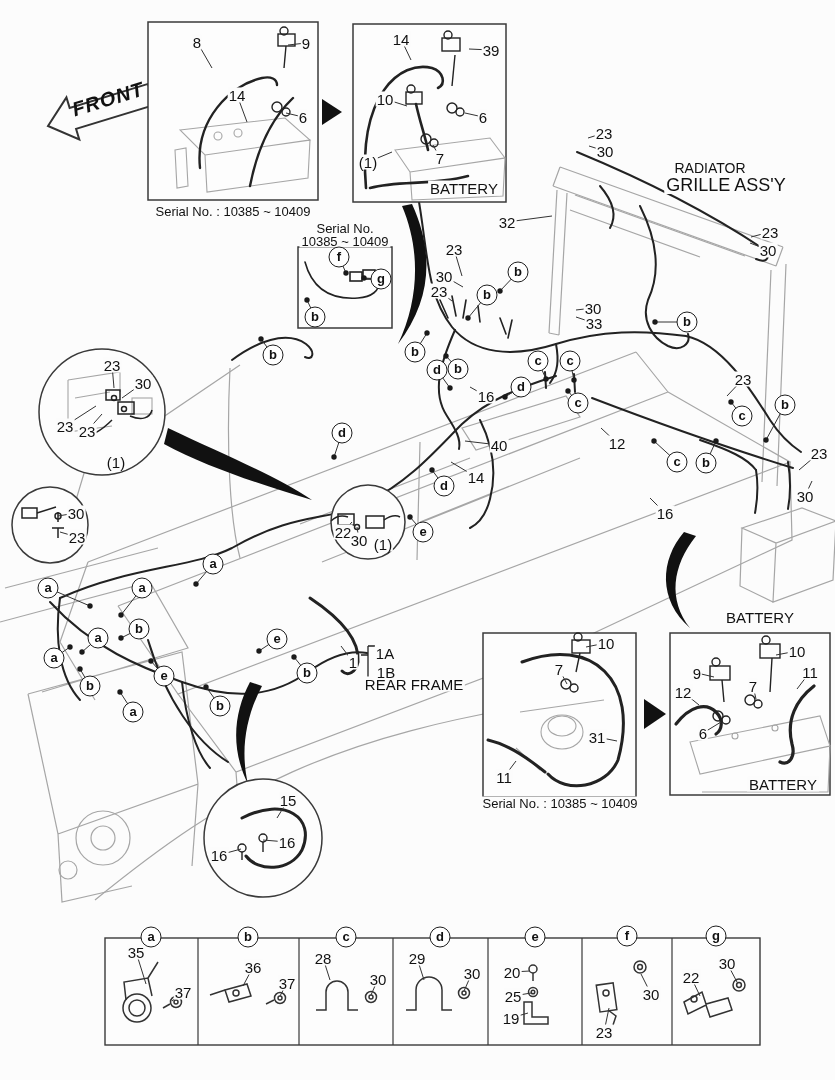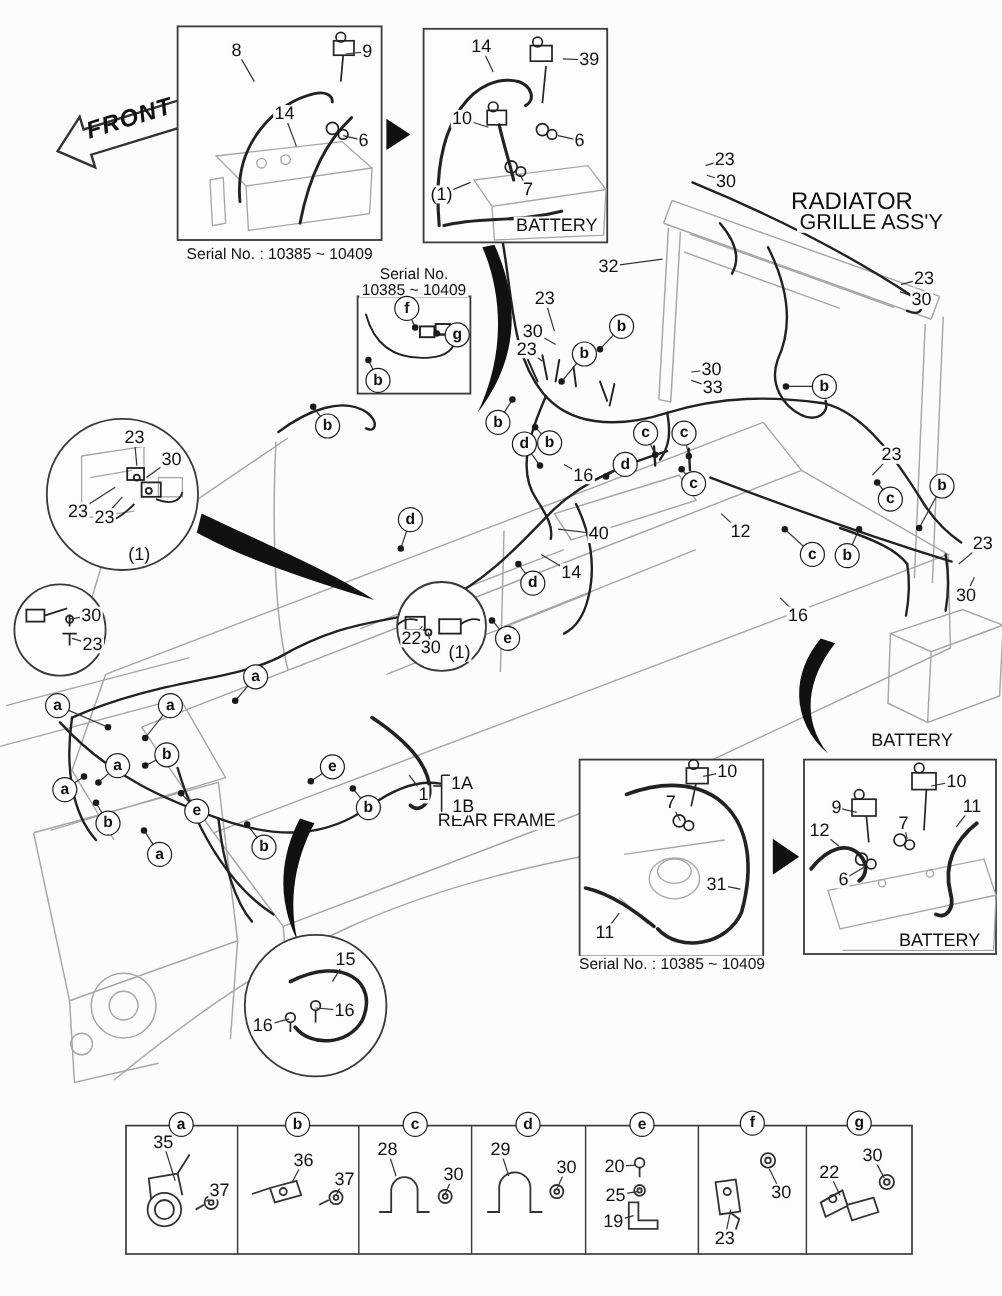--- a/index.html
+++ b/index.html
@@ -388,21 +388,21 @@
       <line x1="423" y1="532" x2="410" y2="517" stroke="#333" stroke-width="1"></line>
       <circle cx="410" cy="517" r="2.7" fill="#1a1a1a"></circle>
       <line x1="339" y1="257" x2="346" y2="273" stroke="#333" stroke-width="1"></line>
       <circle cx="346" cy="273" r="2.7" fill="#1a1a1a"></circle>
       <line x1="381" y1="279" x2="364" y2="278" stroke="#333" stroke-width="1"></line>
       <circle cx="364" cy="278" r="2.7" fill="#1a1a1a"></circle>
     </svg>
 
 <div class="lbl it noback" style="left: 108px; top: 99px; font-size: 20px; transform: translate(-50%, -50%) rotate(-17deg);">FRONT</div>
     <div class="lbl" style="left: 464px; top: 188px; font-size: 15px;">BATTERY</div>
-    <div class="lbl" style="left: 710px; top: 168px; font-size: 20px;">RADIATOR</div>
+    <div class="lbl" style="left: 710px; top: 168px; font-size: 14px;">RADIATOR</div>
     <div class="lbl" style="left: 726px; top: 185px; font-size: 18px;">GRILLE ASS'Y</div>
     <div class="lbl" style="left: 233px; top: 211px; font-size: 13px;">Serial No. : 10385 ~ 10409</div>
     <div class="lbl" style="left: 345px; top: 228px; font-size: 13px;">Serial No.</div>
     <div class="lbl" style="left: 345px; top: 241px; font-size: 13px; text-align: right;">10385 ~ 10409</div>
     <div class="lbl" style="left: 414px; top: 684px; font-size: 15px;">REAR FRAME</div>
     <div class="lbl" style="left: 760px; top: 617px; font-size: 15px;">BATTERY</div>
     <div class="lbl" style="left: 560px; top: 803px; font-size: 13px;">Serial No. : 10385 ~ 10409</div>
     <div class="lbl" style="left: 783px; top: 784px; font-size: 15px;">BATTERY</div>
     <div class="callout" style="left: 197px; top: 42px;">8</div>
     <div class="callout" style="left: 306px; top: 43px;">9</div>

